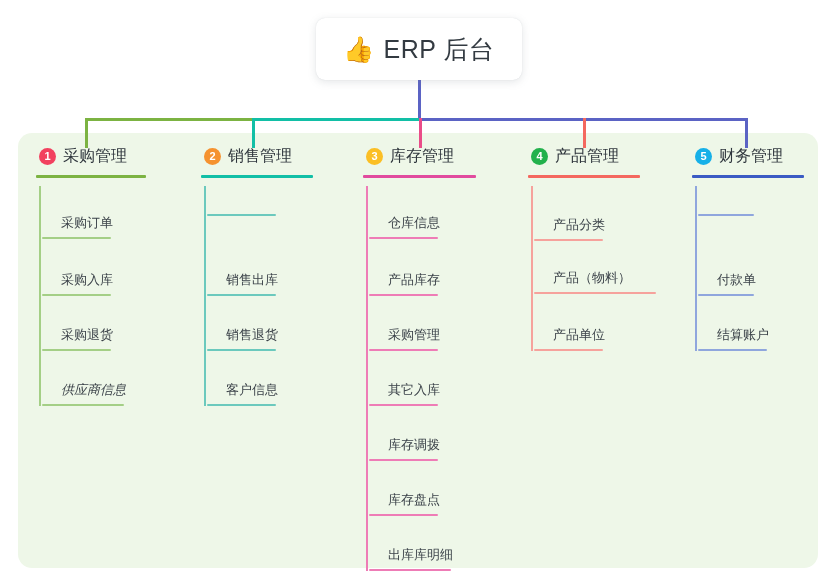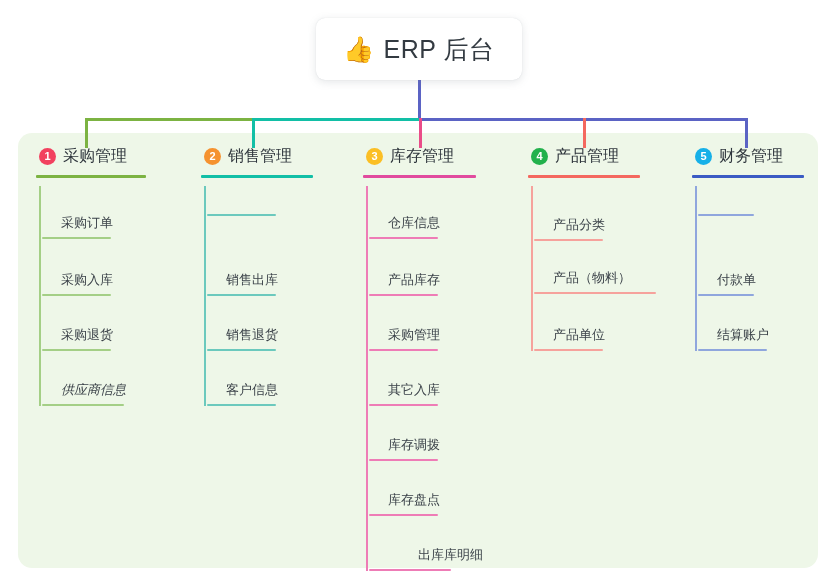--- a/index.html
+++ b/index.html
@@ -230,21 +230,21 @@
             <div class="leaf-rule" style="background: rgb(238, 124, 182); width: 69px; margin-left: -19px;"></div>
           </div>
           <div class="leaf" style="height: 55px; padding-top: 30px;">
             <span class="leaf-text">库存调拨</span>
             <div class="leaf-rule" style="background: rgb(238, 124, 182); width: 69px; margin-left: -19px;"></div>
           </div>
           <div class="leaf" style="height: 55px; padding-top: 30px;">
             <span class="leaf-text">库存盘点</span>
             <div class="leaf-rule" style="background: rgb(238, 124, 182); width: 69px; margin-left: -19px;"></div>
           </div>
-          <div class="leaf" style="height: 55px; padding-top: 30px; text-align: center;">
+          <div class="leaf" style="height: 55px; padding-top: 30px;">
             <span class="leaf-text">出库库明细</span>
             <div class="leaf-rule" style="background: rgb(238, 124, 182); width: 82px; margin-left: -19px;"></div>
           </div>
         </div>
       </div>
       <div class="column" style="left: 528px; width: 150px;">
         <div class="col-head">
           <span class="badge" style="background: rgb(34, 177, 76);">4</span>
           <span class="col-title">产品管理</span>
         </div>

